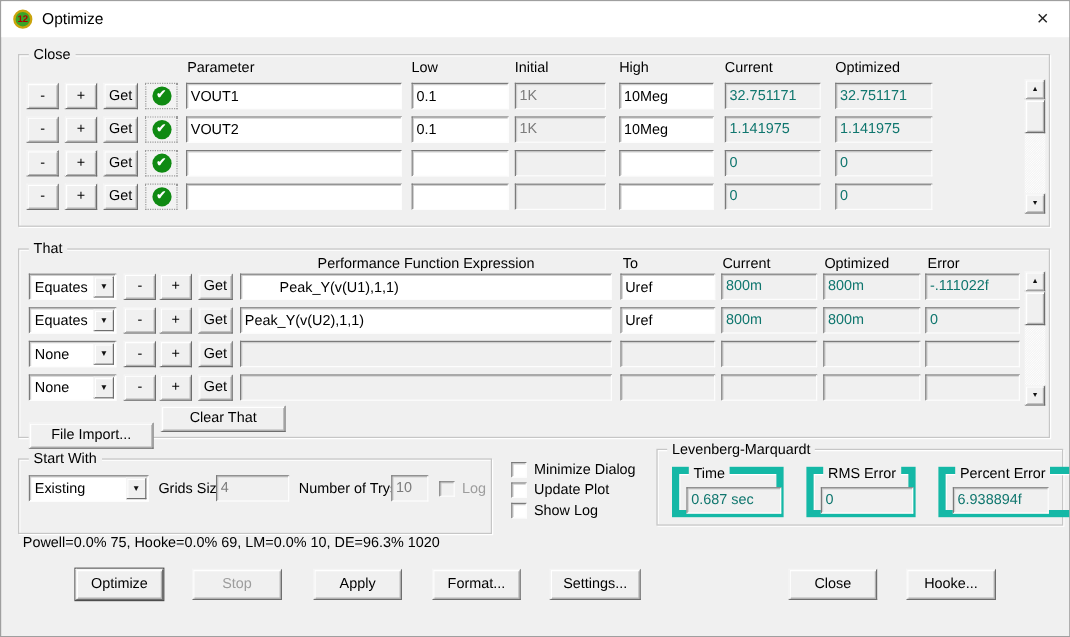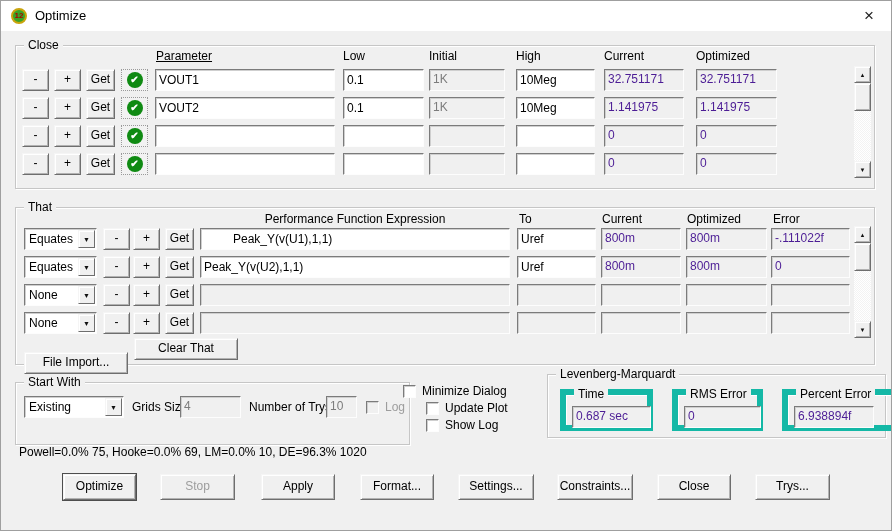--- a/index.html
+++ b/index.html
@@ -20,21 +20,21 @@
   .group { position:absolute; border:1px solid #c6c6c6; box-shadow: inset 1px 1px 0 #ffffff, 1px 1px 0 #ffffff; }
   .legend { position:absolute; top:-8px; left:8px; background:#f0f0f0; padding:0 4px; line-height:15px; font-size:12px; white-space:nowrap; }
   .subgroup { position:absolute; border:6px solid #14b8a6; box-shadow: inset 1px 1px 0 #ffffff; }
 
   
   .field { position:absolute; height:22px; font-size:12px; padding:0 3px; background:#ffffff; color:#000;
            border-top:1px solid #7b7b7b; border-left:1px solid #7b7b7b;
            border-bottom:1px solid #fdfdfd; border-right:1px solid #fdfdfd;
            box-shadow: inset 1px 1px 0 #cfcfcf; outline:none; line-height:19px; }
   input.field { font-family:"Liberation Sans",sans-serif; }
-  .field.ro   { background:#f0f0f0; color:#4c1d95; }
+  .field.ro   { background:#f0f0f0; color:#0f766e; }
   .field.dis  { background:#f0f0f0; color:#7c7c7c; }
 
   
   .btn { position:absolute; height:22px; background:#f0f0f0; font-size:12px; text-align:center;
          line-height:19px; color:#000; cursor:default; font-family:"Liberation Sans",sans-serif;
          border-top:1px solid #f5f5f5; border-left:1px solid #f5f5f5;
          border-bottom:1px solid #6e6e6e; border-right:1px solid #6e6e6e;
          box-shadow: inset 1px 1px 0 #ffffff, inset -1px -1px 0 #b2b2b2; }
   .btn.big { height:26px; line-height:23px; }
   .btn.default-btn { box-shadow: inset 1px 1px 0 #ffffff, inset -1px -1px 0 #b2b2b2, 0 0 0 1px #4d4d4d; }
@@ -94,21 +94,21 @@
 
   <div class="titlebar">
     <div class="app-icon">12</div>
     <div class="title-text">Optimize</div>
     <div class="close-btn">×</div>
   </div>
 
   <div class="group" style="left:14px; top:44px; width:860px; height:144px;">
     <div class="legend">Close</div>
 
-    <div class="col-label" style="left:140px; top:3px;text-decoration:underline;">Parameter</div>
+    <div class="col-label" style="left:140px; top:3px;">Parameter</div>
     <div class="col-label" style="left:327px; top:3px;">Low</div>
     <div class="col-label" style="left:413px; top:3px;">Initial</div>
     <div class="col-label" style="left:500px; top:3px;">High</div>
     <div class="col-label" style="left:588px; top:3px;">Current</div>
     <div class="col-label" style="left:680px; top:3px;">Optimized</div>
 
     <div class="row" style="top:23px;">
       <div class="btn" style="left:6px; width:27px;">-</div>
       <div class="btn" style="left:38px; width:27px;">+</div>
       <div class="btn" style="left:70px; width:29px;">Get</div>
@@ -263,21 +263,21 @@
     <div class="col-label" style="left:116px; top:17px;">Grids Size</div>
     <div class="field dis" style="left:164px; top:13px; width:61px;">4</div>
     <div class="col-label" style="left:233px; top:17px;">Number of Trys</div>
     <div class="field dis" style="left:310px; top:13px; width:31px;">10</div>
     <div class="checkrow disabled" style="left:350px; top:17px;">
       <span class="checkbox"></span>
       <span class="cb-label">Log</span>
     </div>
   </div>
 
-  <div class="checkrow" style="left:402px; top:383px;">
+  <div class="checkrow" style="left:425px; top:383px;">
     <span class="checkbox"></span>
     <span class="cb-label">Minimize Dialog</span>
   </div>
   <div class="checkrow" style="left:425px; top:400px;">
     <span class="checkbox"></span>
     <span class="cb-label">Update Plot</span>
   </div>
   <div class="checkrow" style="left:425px; top:417px;">
     <span class="checkbox"></span>
     <span class="cb-label">Show Log</span>
@@ -299,17 +299,16 @@
     </div>
   </div>
 
   <div class="status-text">Powell=0.0% 75, Hooke=0.0% 69, LM=0.0% 10, DE=96.3% 1020</div>
 
   <div class="btn big default-btn" style="left:62px; top:473px; width:73px;">Optimize</div>
   <div class="btn big disabled" style="left:159px; top:473px; width:75px;">Stop</div>
   <div class="btn big" style="left:260px; top:473px; width:74px;">Apply</div>
   <div class="btn big" style="left:359px; top:473px; width:74px;">Format...</div>
   <div class="btn big" style="left:457px; top:473px; width:76px;">Settings...</div>
-  <div class="btn big" style="left:556px; top:473px; width:76px;">Constraints...</div>
   <div class="btn big" style="left:656px; top:473px; width:74px;">Close</div>
-  <div class="btn big" style="left:754px; top:473px; width:75px;">Trys...</div>
+  <div class="btn big" style="left:754px; top:473px; width:75px;">Hooke...</div>
 
 </div>
 
 </body></html>

